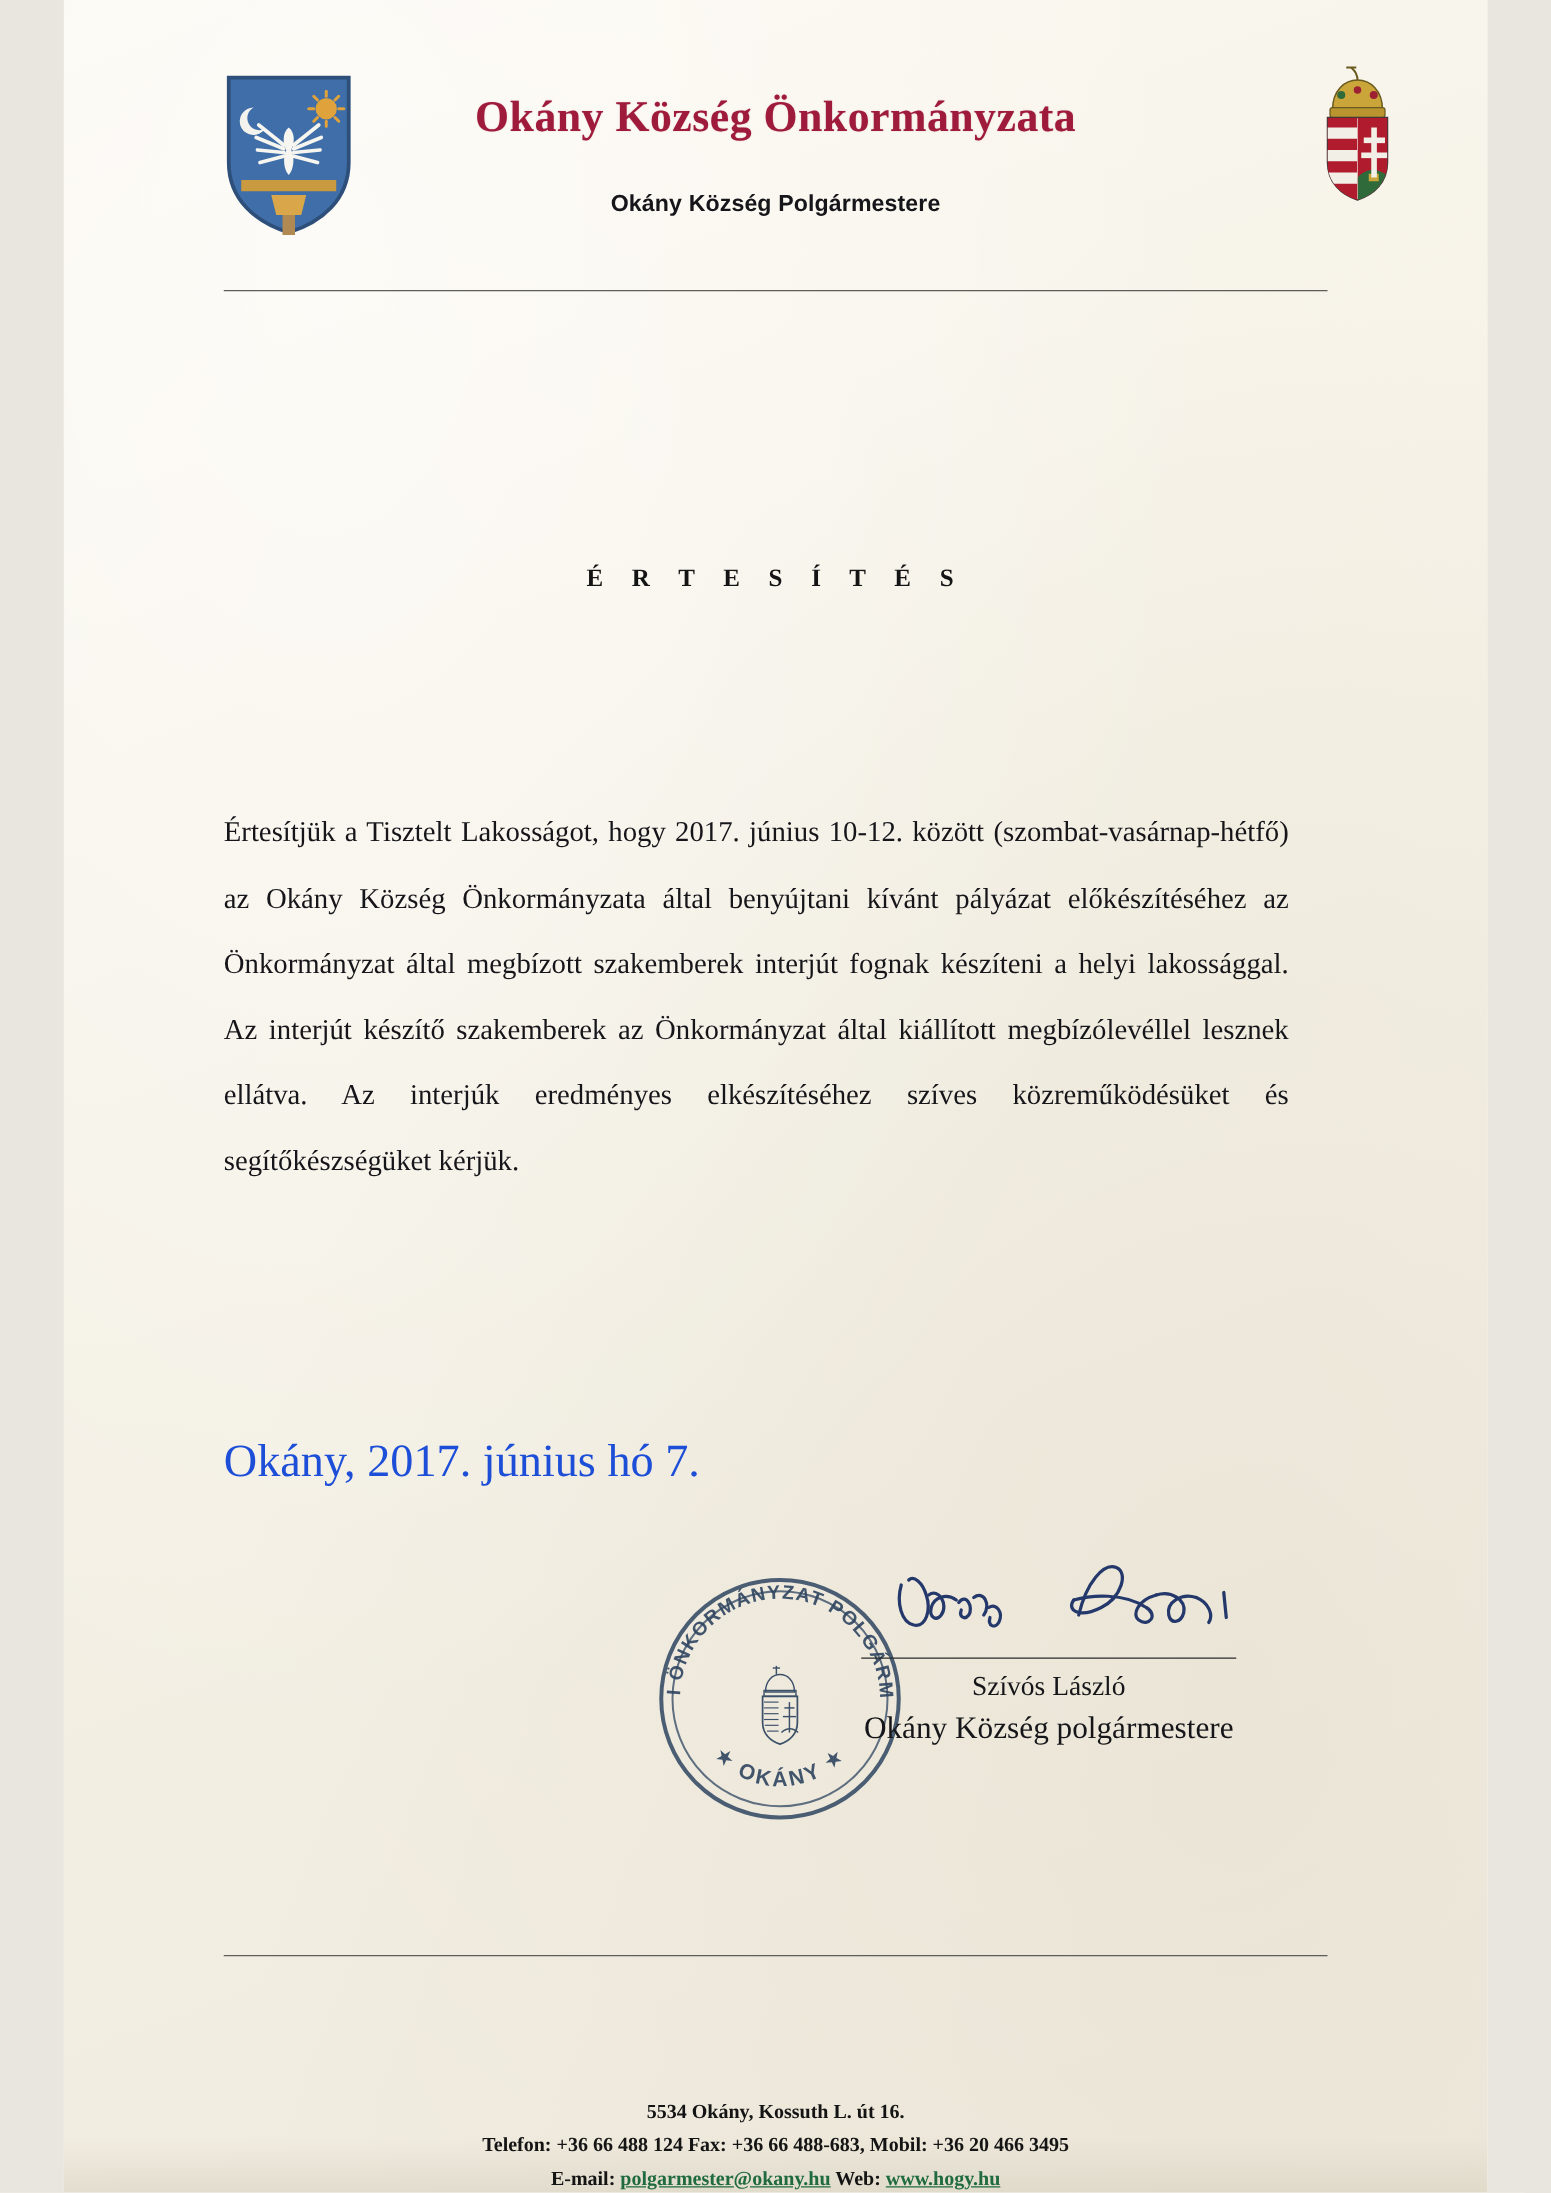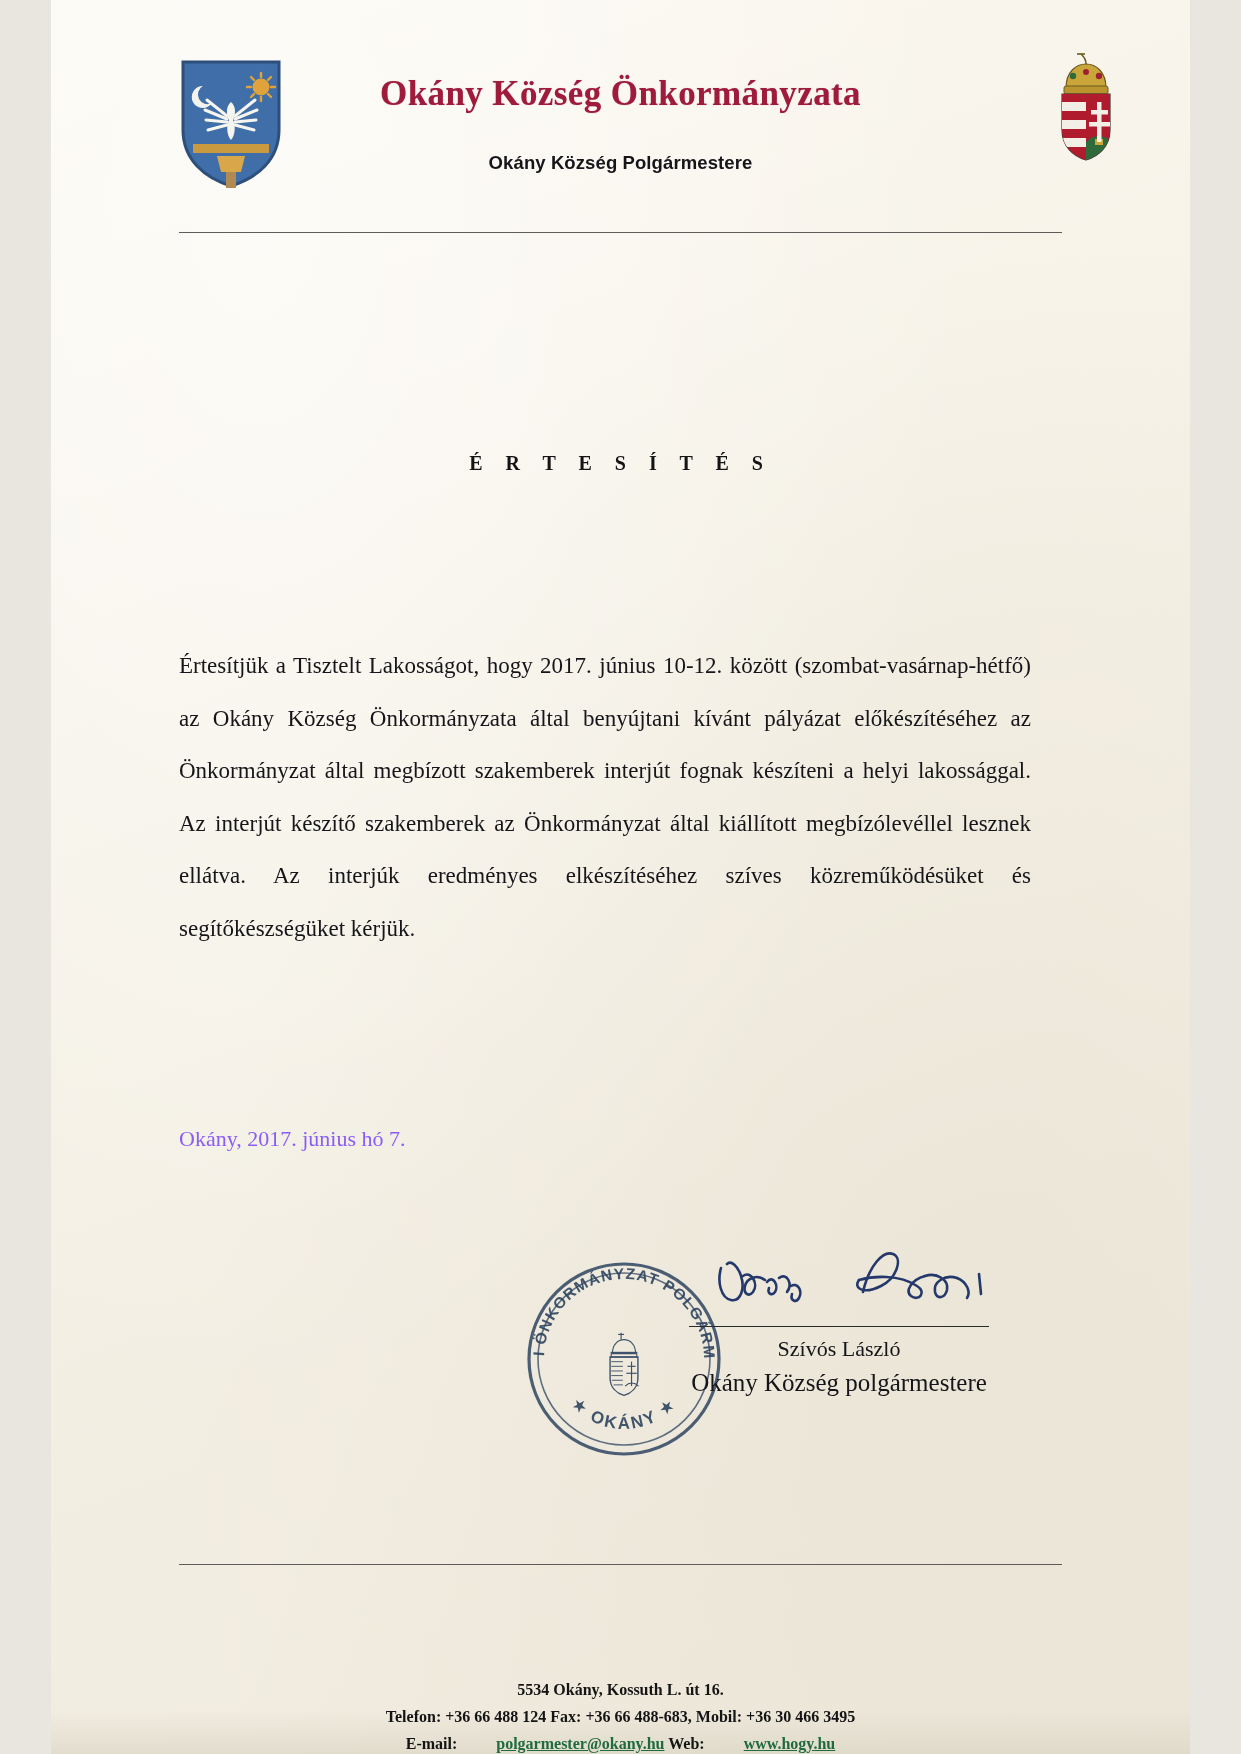--- a/index.html
+++ b/index.html
@@ -120,24 +120,24 @@
     margin: 0;
     text-align: justify;
     text-justify: inter-word;
     font-size: 23px;
     line-height: 52.5px;
     color: #16161a;
   }
   .date-line {
     position: absolute;
     left: 128px;
-    top: 1119px;
-    font-size: 22px;
+    top: 1150px;
+    font-size: 37px;
     line-height: 40px;
-    color: #8b5cf6;
+    color: #1d4ed8;
   }
 
   
   .signature-zone {
     position: absolute;
     left: 470px;
     top: 1240px;
     width: 640px;
     height: 250px;
   }
@@ -202,21 +202,20 @@
     font-family: "Liberation Serif", "DejaVu Serif", serif;
     font-weight: bold;
     font-size: 16px;
     line-height: 27px;
     color: #141414;
   }
   .footer .line { display: block; }
   .footer .lnk {
     color: #1f6b3f;
     text-decoration: underline;
-    margin-left: 35px;
   }
 </style>
 </head>
 <body>
 
 <div class="page">
   <div class="sheet">
 
     <div class="letterhead">
 
@@ -374,21 +373,21 @@
 
       <div class="sig-name">Szívós László</div>
 
       <div class="sig-role">Okány Község polgármestere</div>
     </div>
 
     <div class="footer-rule"></div>
 
     <div class="footer">
       <span class="line">5534 Okány, Kossuth L. út 16.</span>
-      <span class="line">Telefon: +36 66 488 124 Fax: +36 66 488-683, Mobil: +36 30 466 3495</span>
+      <span class="line">Telefon: +36 66 488 124 Fax: +36 66 488-683, Mobil: +36 20 466 3495</span>
       <span class="line">
         <span>E-mail:</span>
         <span class="lnk">polgarmester@okany.hu</span>
         <span>Web:</span>
         <span class="lnk">www.hogy.hu</span>
       </span>
     </div>
 
   </div>
 </div>

